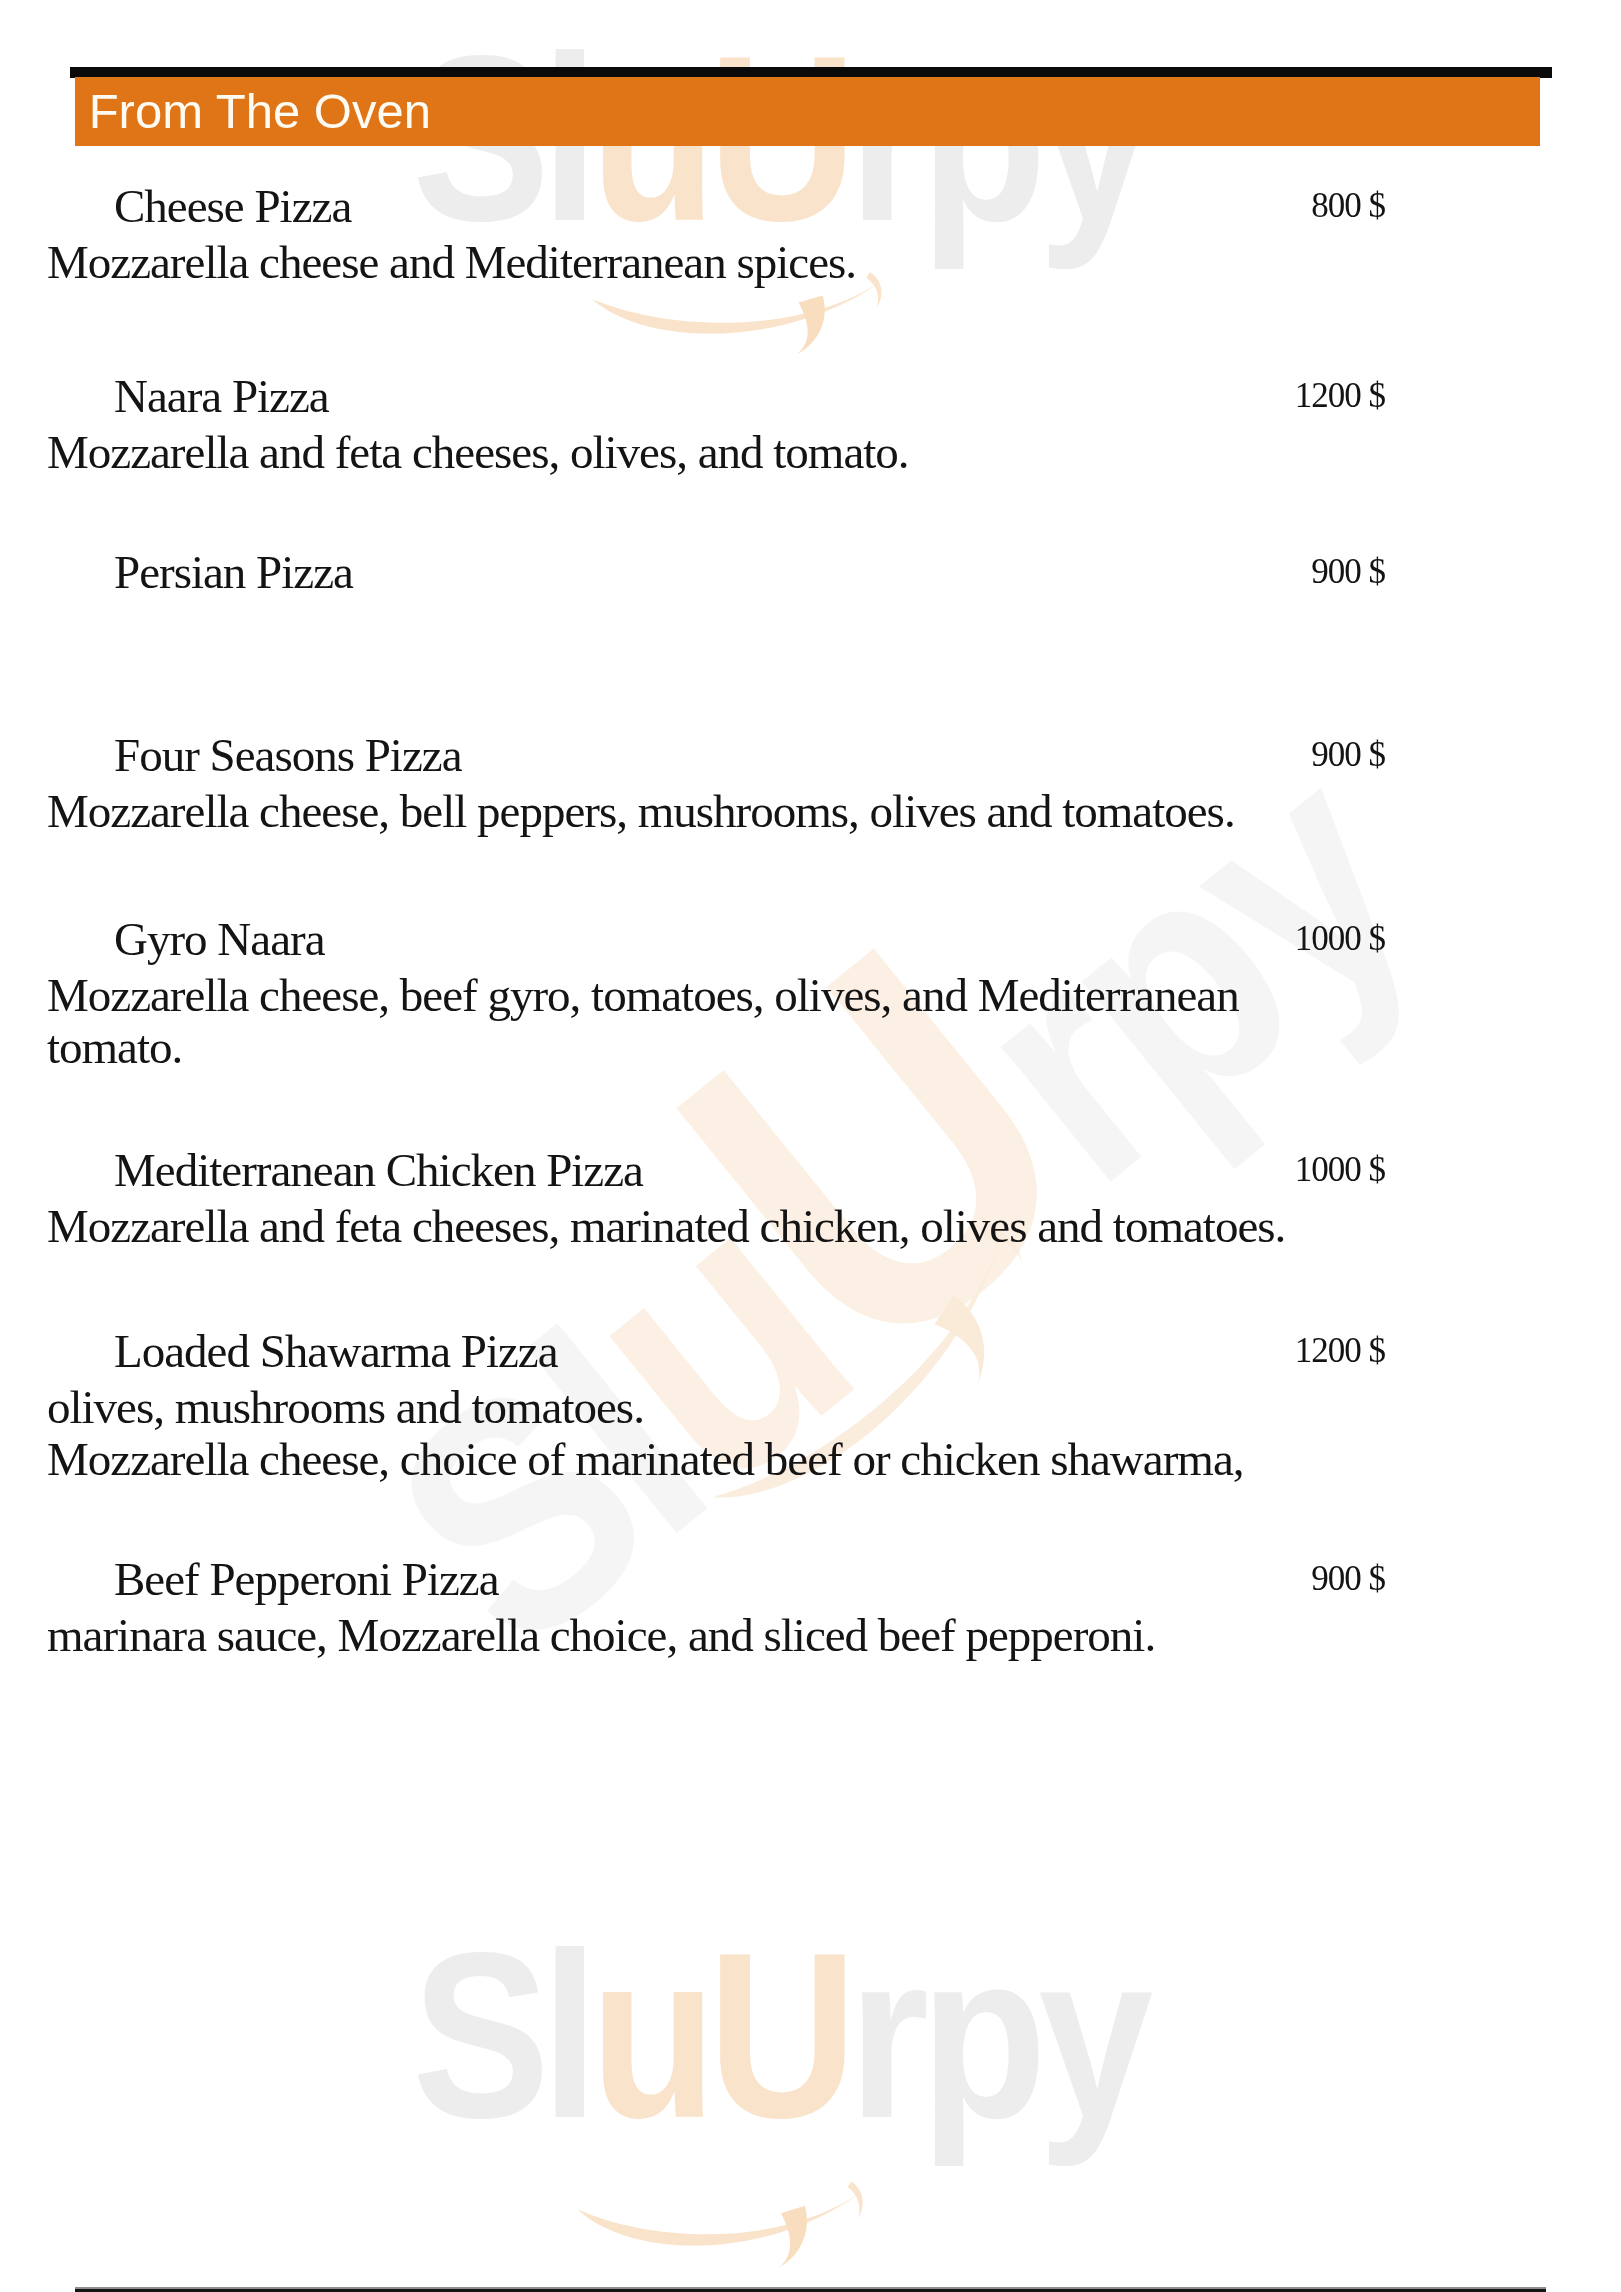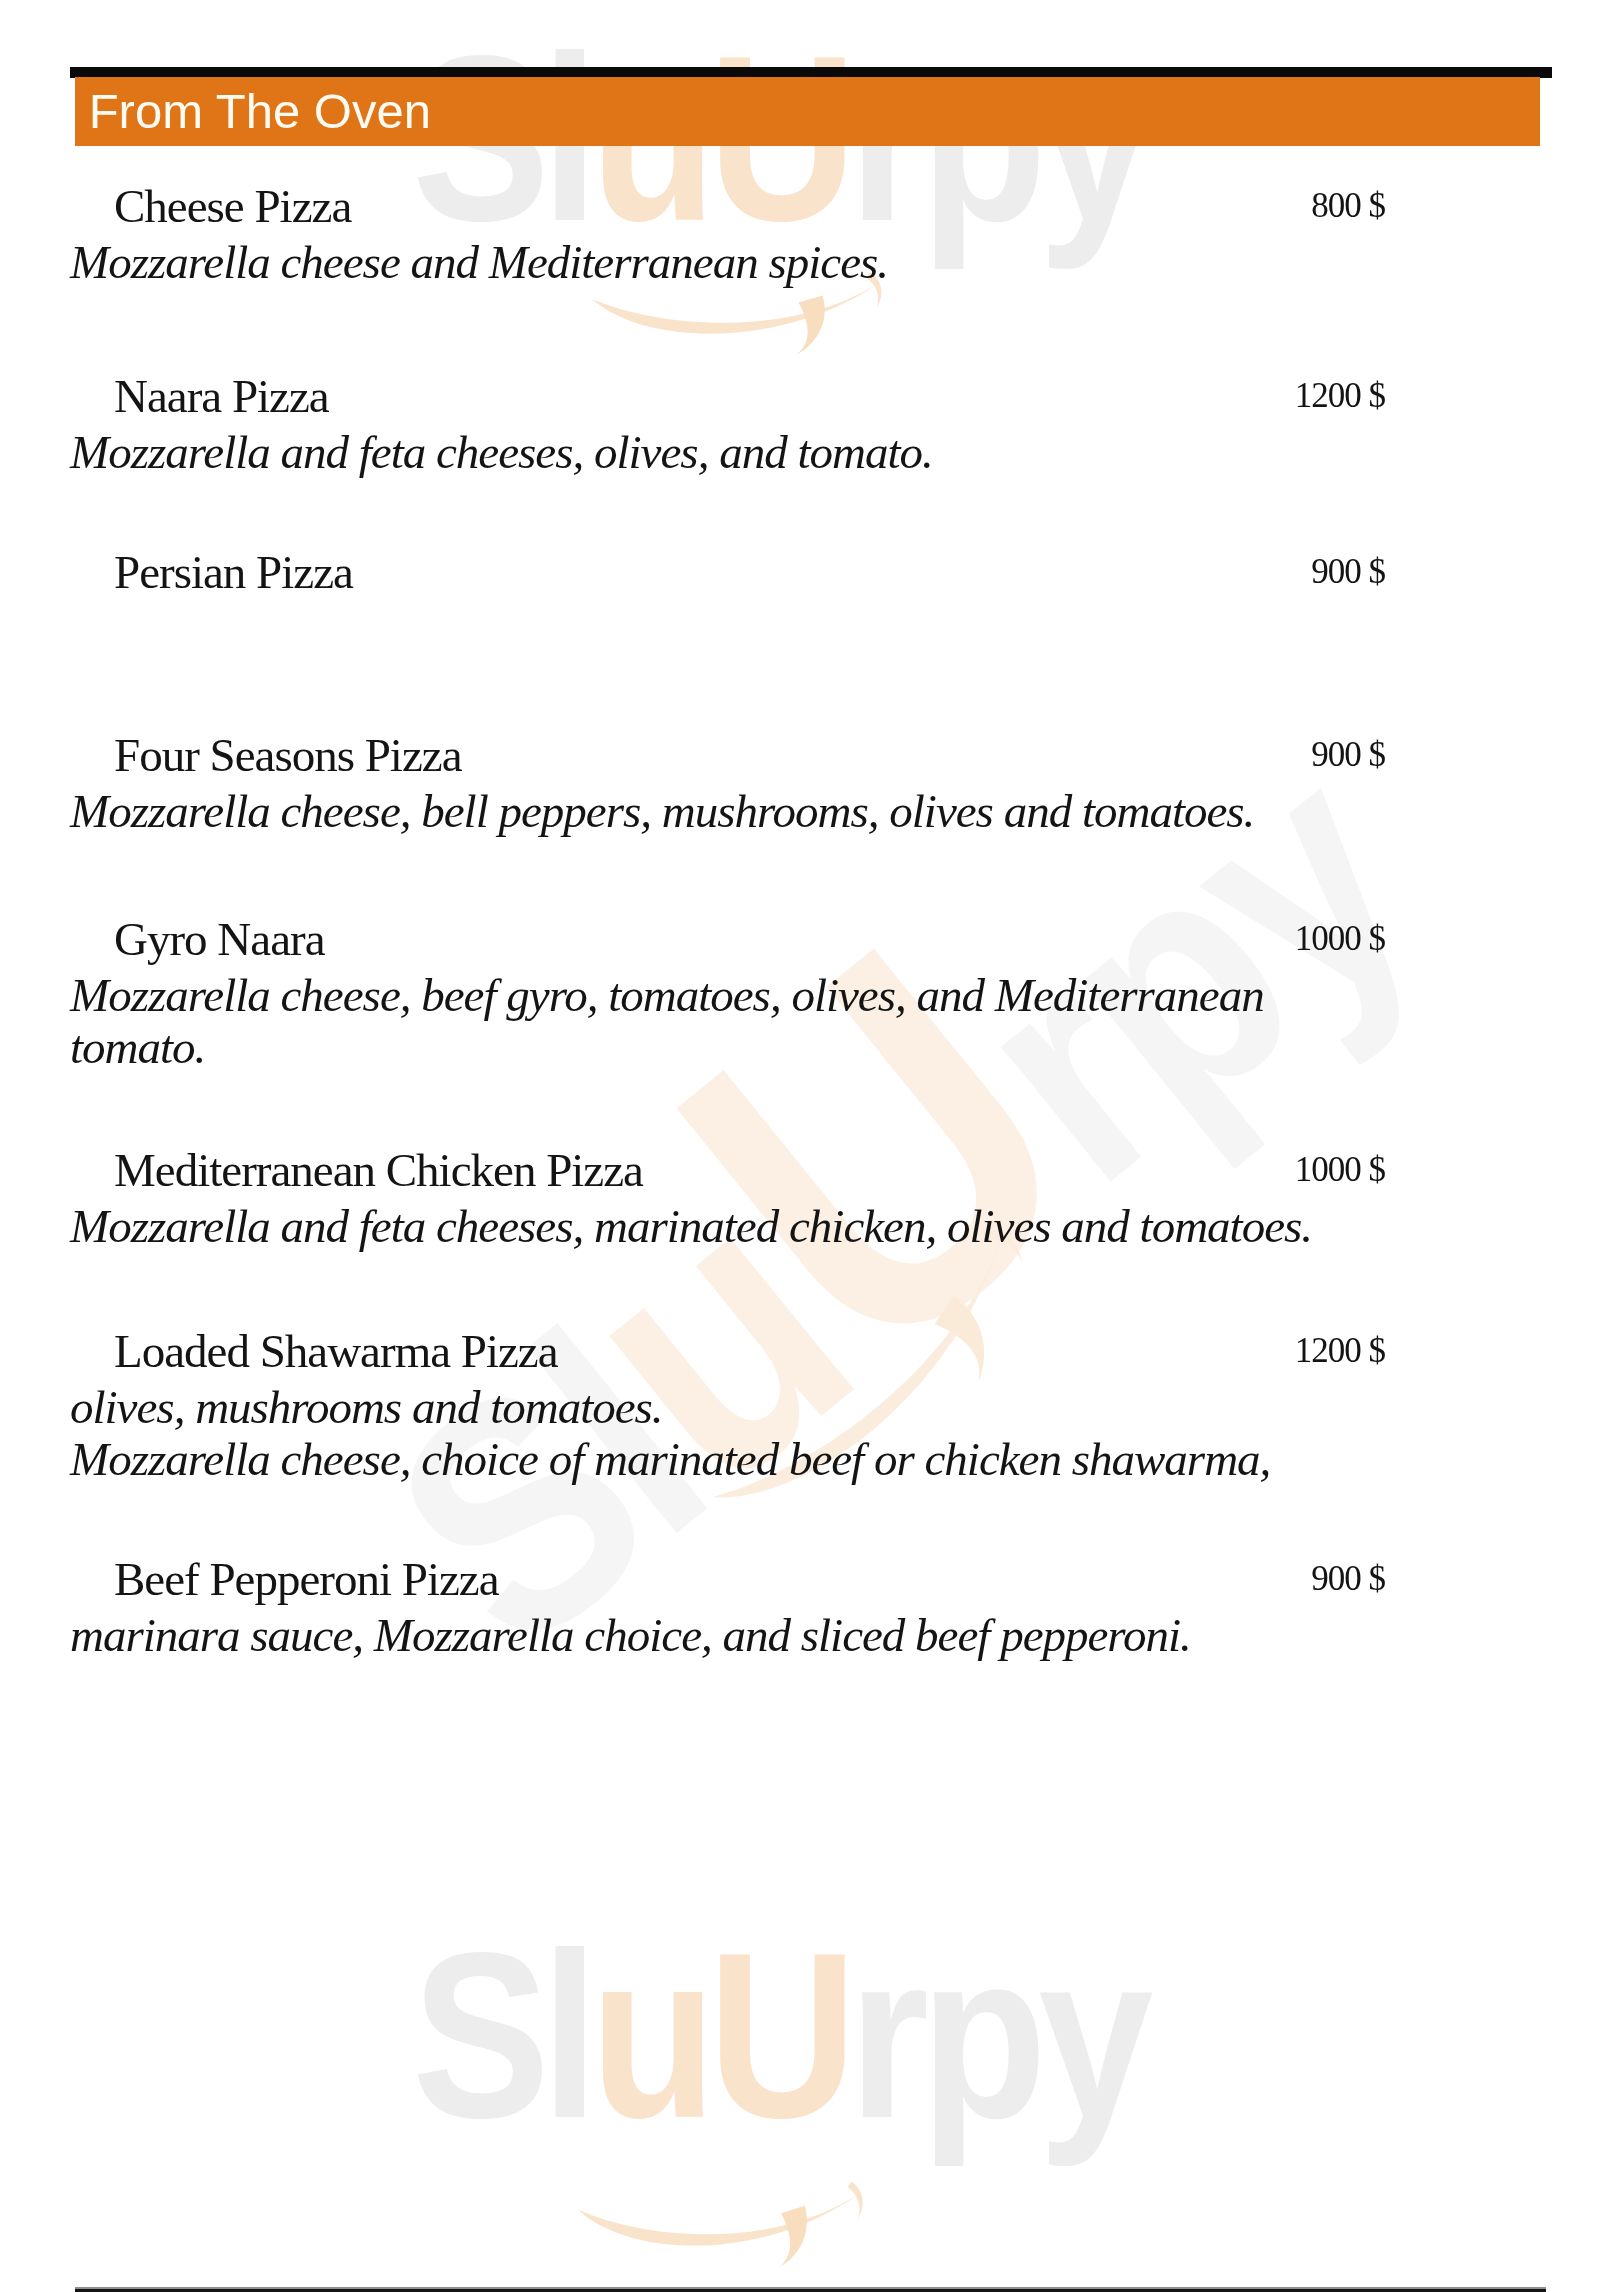--- a/index.html
+++ b/index.html
@@ -45,21 +45,21 @@
     background:linear-gradient(#8f8f8f 0 2px,#151515 2px 100%);
   }
   
   .menu-item{position:absolute;left:0;width:1621px;z-index:3;color:#141414;}
   .item-name{
     margin-left:114px;font-size:47px;line-height:52px;letter-spacing:-1px;white-space:nowrap;
   }
   .item-price{
     position:absolute;top:0;right:236px;font-size:35px;line-height:52px;letter-spacing:-1px;white-space:nowrap;
   }
-  .item-desc{margin-left:70px;margin-top:3.9px;font-style:italic;}
+  .item-desc{margin-left:47px;margin-top:3.9px;}
   .item-desc div{font-size:47px;line-height:52px;letter-spacing:-1px;white-space:nowrap;}
 </style>
 </head>
 <body style="--header-bg: #E07518; --wm-gray: #EDEDED; --wm-orange: #FAE3CB;">
 
 <div class="wm wm-top">
   <div class="wm-letters">
       <span class="wm-gray">Sl</span>
       <span class="wm-orange wm-u1">u</span>
       <span class="wm-orange wm-u2">U</span>

